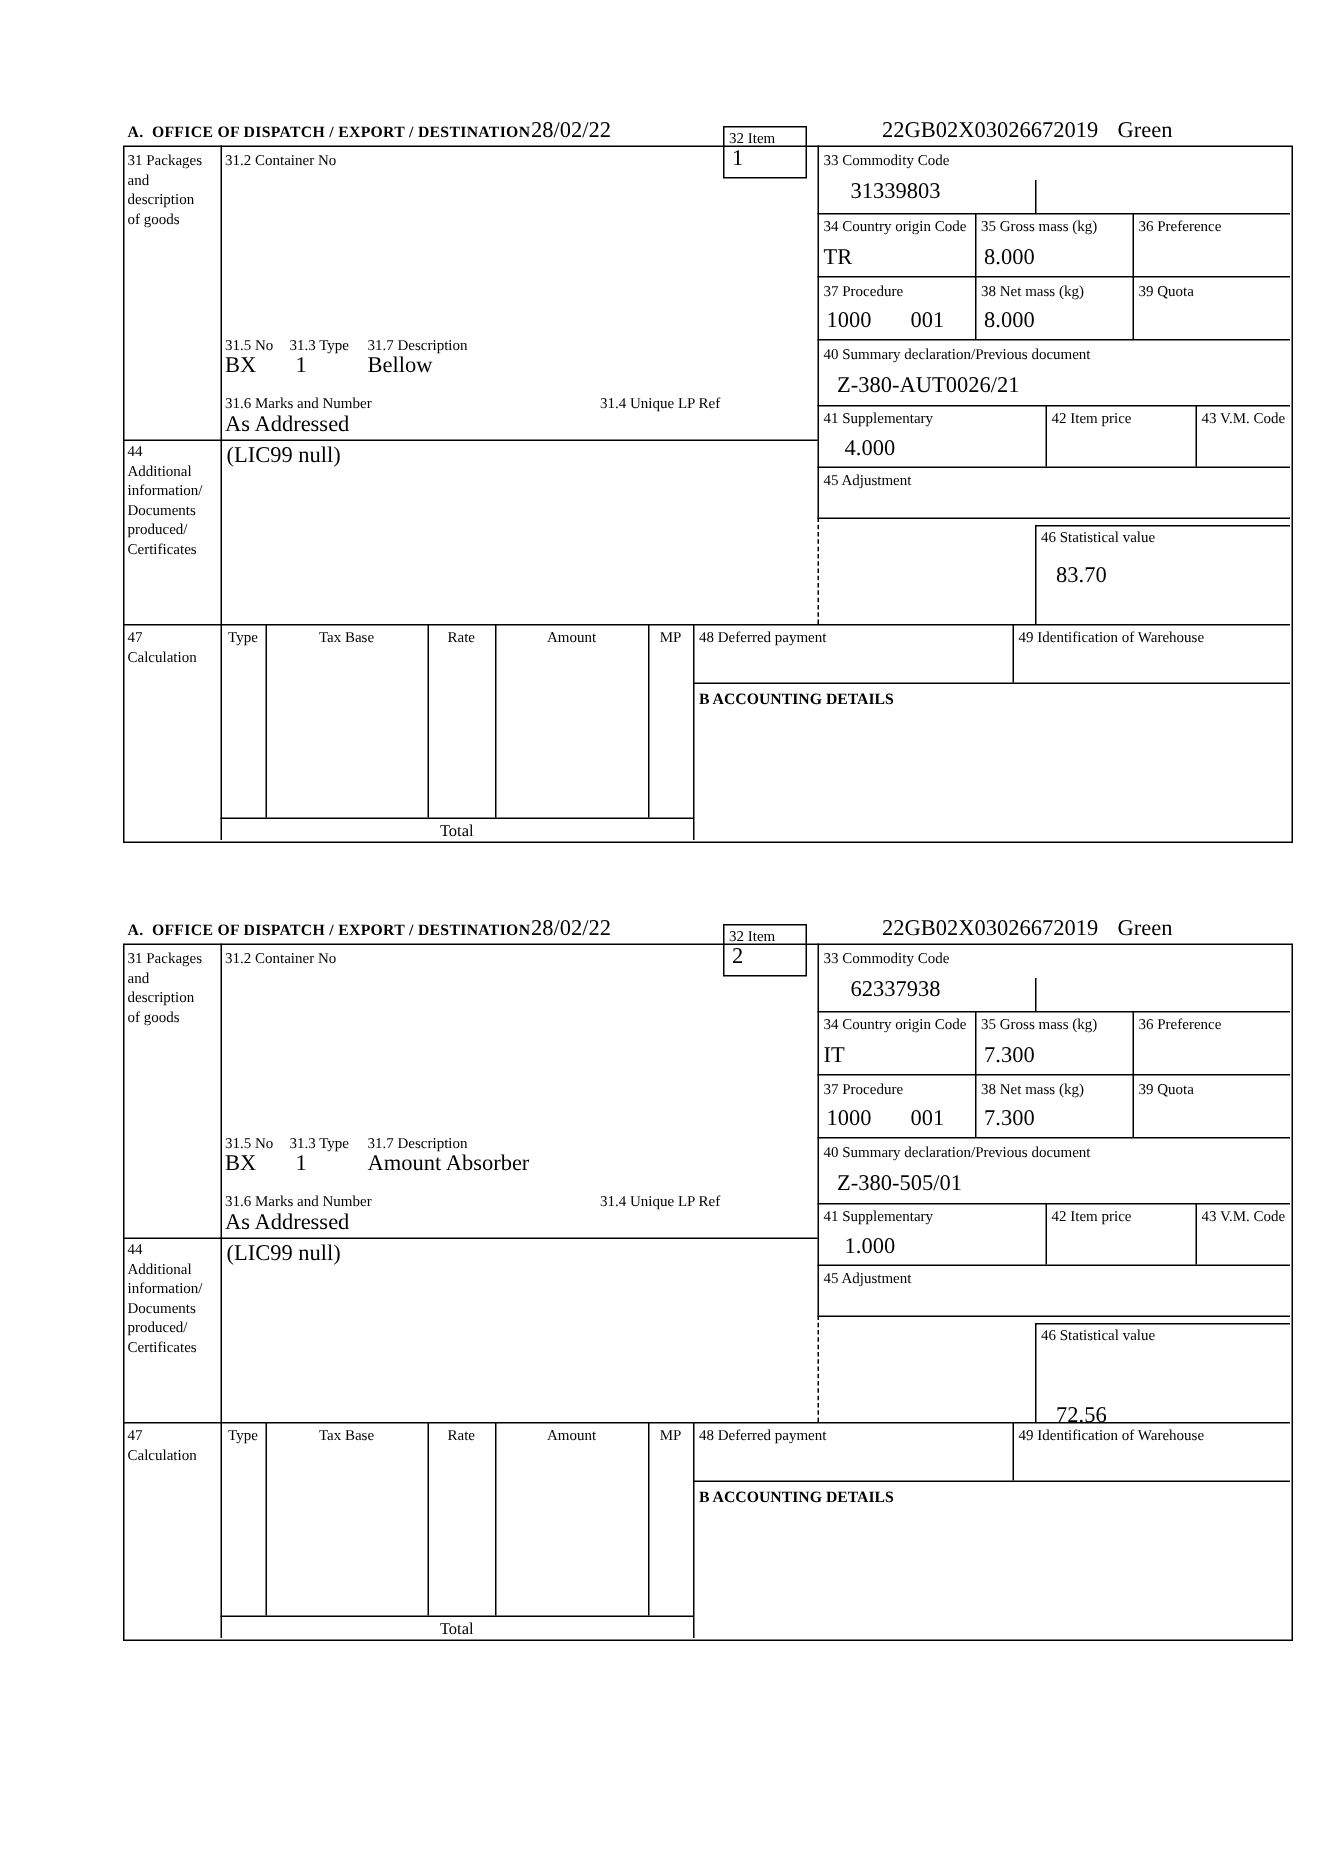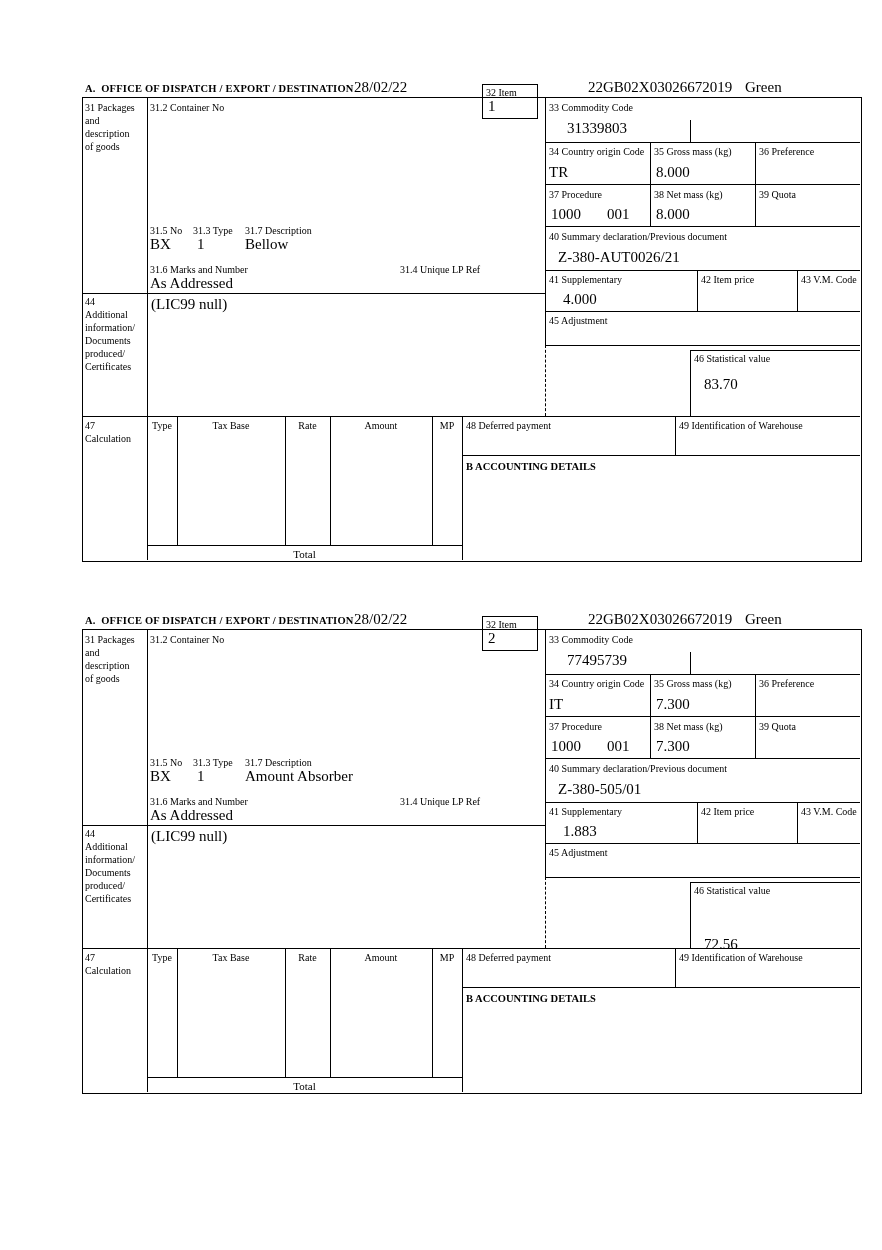--- a/index.html
+++ b/index.html
@@ -192,40 +192,40 @@
   <div class="lb" style="left:163px;top:145px;">31.7 Description</div>
   <div class="val" style="left:68px;top:156px;">BX</div>
   <div class="val" style="left:115px;top:156px;">1</div>
   <div class="val" style="left:163px;top:156px;">Amount Absorber</div>
   <div class="lb" style="left:68px;top:184px;">31.6 Marks and Number</div>
   <div class="lb" style="left:318px;top:184px;">31.4 Unique LP Ref</div>
   <div class="val" style="left:68px;top:195px;">As Addressed</div>
   <div class="val" style="left:69px;top:216px;">(LIC99 null)</div>
 
   <div class="lb" style="left:467px;top:22px;">33 Commodity Code</div>
-  <div class="val" style="left:485px;top:40px;">77495739</div>
+  <div class="val" style="left:485px;top:40px;">62337938</div>
 
   <div class="lb" style="left:467px;top:66px;">34 Country origin Code</div>
   <div class="val" style="left:467px;top:84px;">IT</div>
   <div class="lb" style="left:572px;top:66px;">35 Gross mass (kg)</div>
   <div class="val" style="left:574px;top:84px;">7.300</div>
   <div class="lb" style="left:677px;top:66px;">36 Preference</div>
 
   <div class="lb" style="left:467px;top:109px;">37 Procedure</div>
   <div class="val" style="left:469px;top:126px;">1000</div>
   <div class="val" style="left:525px;top:126px;">001</div>
   <div class="lb" style="left:572px;top:109px;">38 Net mass (kg)</div>
   <div class="val" style="left:574px;top:126px;">7.300</div>
   <div class="lb" style="left:677px;top:109px;">39 Quota</div>
 
   <div class="lb" style="left:467px;top:151px;">40 Summary declaration/Previous document</div>
   <div class="val" style="left:476px;top:169px;">Z-380-505/01</div>
 
   <div class="lb" style="left:467px;top:194px;">41 Supplementary</div>
-  <div class="val" style="left:481px;top:211px;">1.883</div>
+  <div class="val" style="left:481px;top:211px;">1.000</div>
   <div class="lb" style="left:619px;top:194px;">42 Item price</div>
   <div class="lb" style="left:719px;top:194px;">43 V.M. Code</div>
 
   <div class="lb" style="left:467px;top:235px;">45 Adjustment</div>
 
   <div class="lb" style="left:612px;top:273px;">46 Statistical value</div>
   <div class="val" style="left:622px;top:296px;margin-top:28px;">72.56</div>
 
   <div class="lb ctr" style="left:65px;top:340px;width:30px;">Type</div>
   <div class="lb ctr" style="left:95px;top:340px;width:108px;">Tax Base</div>

